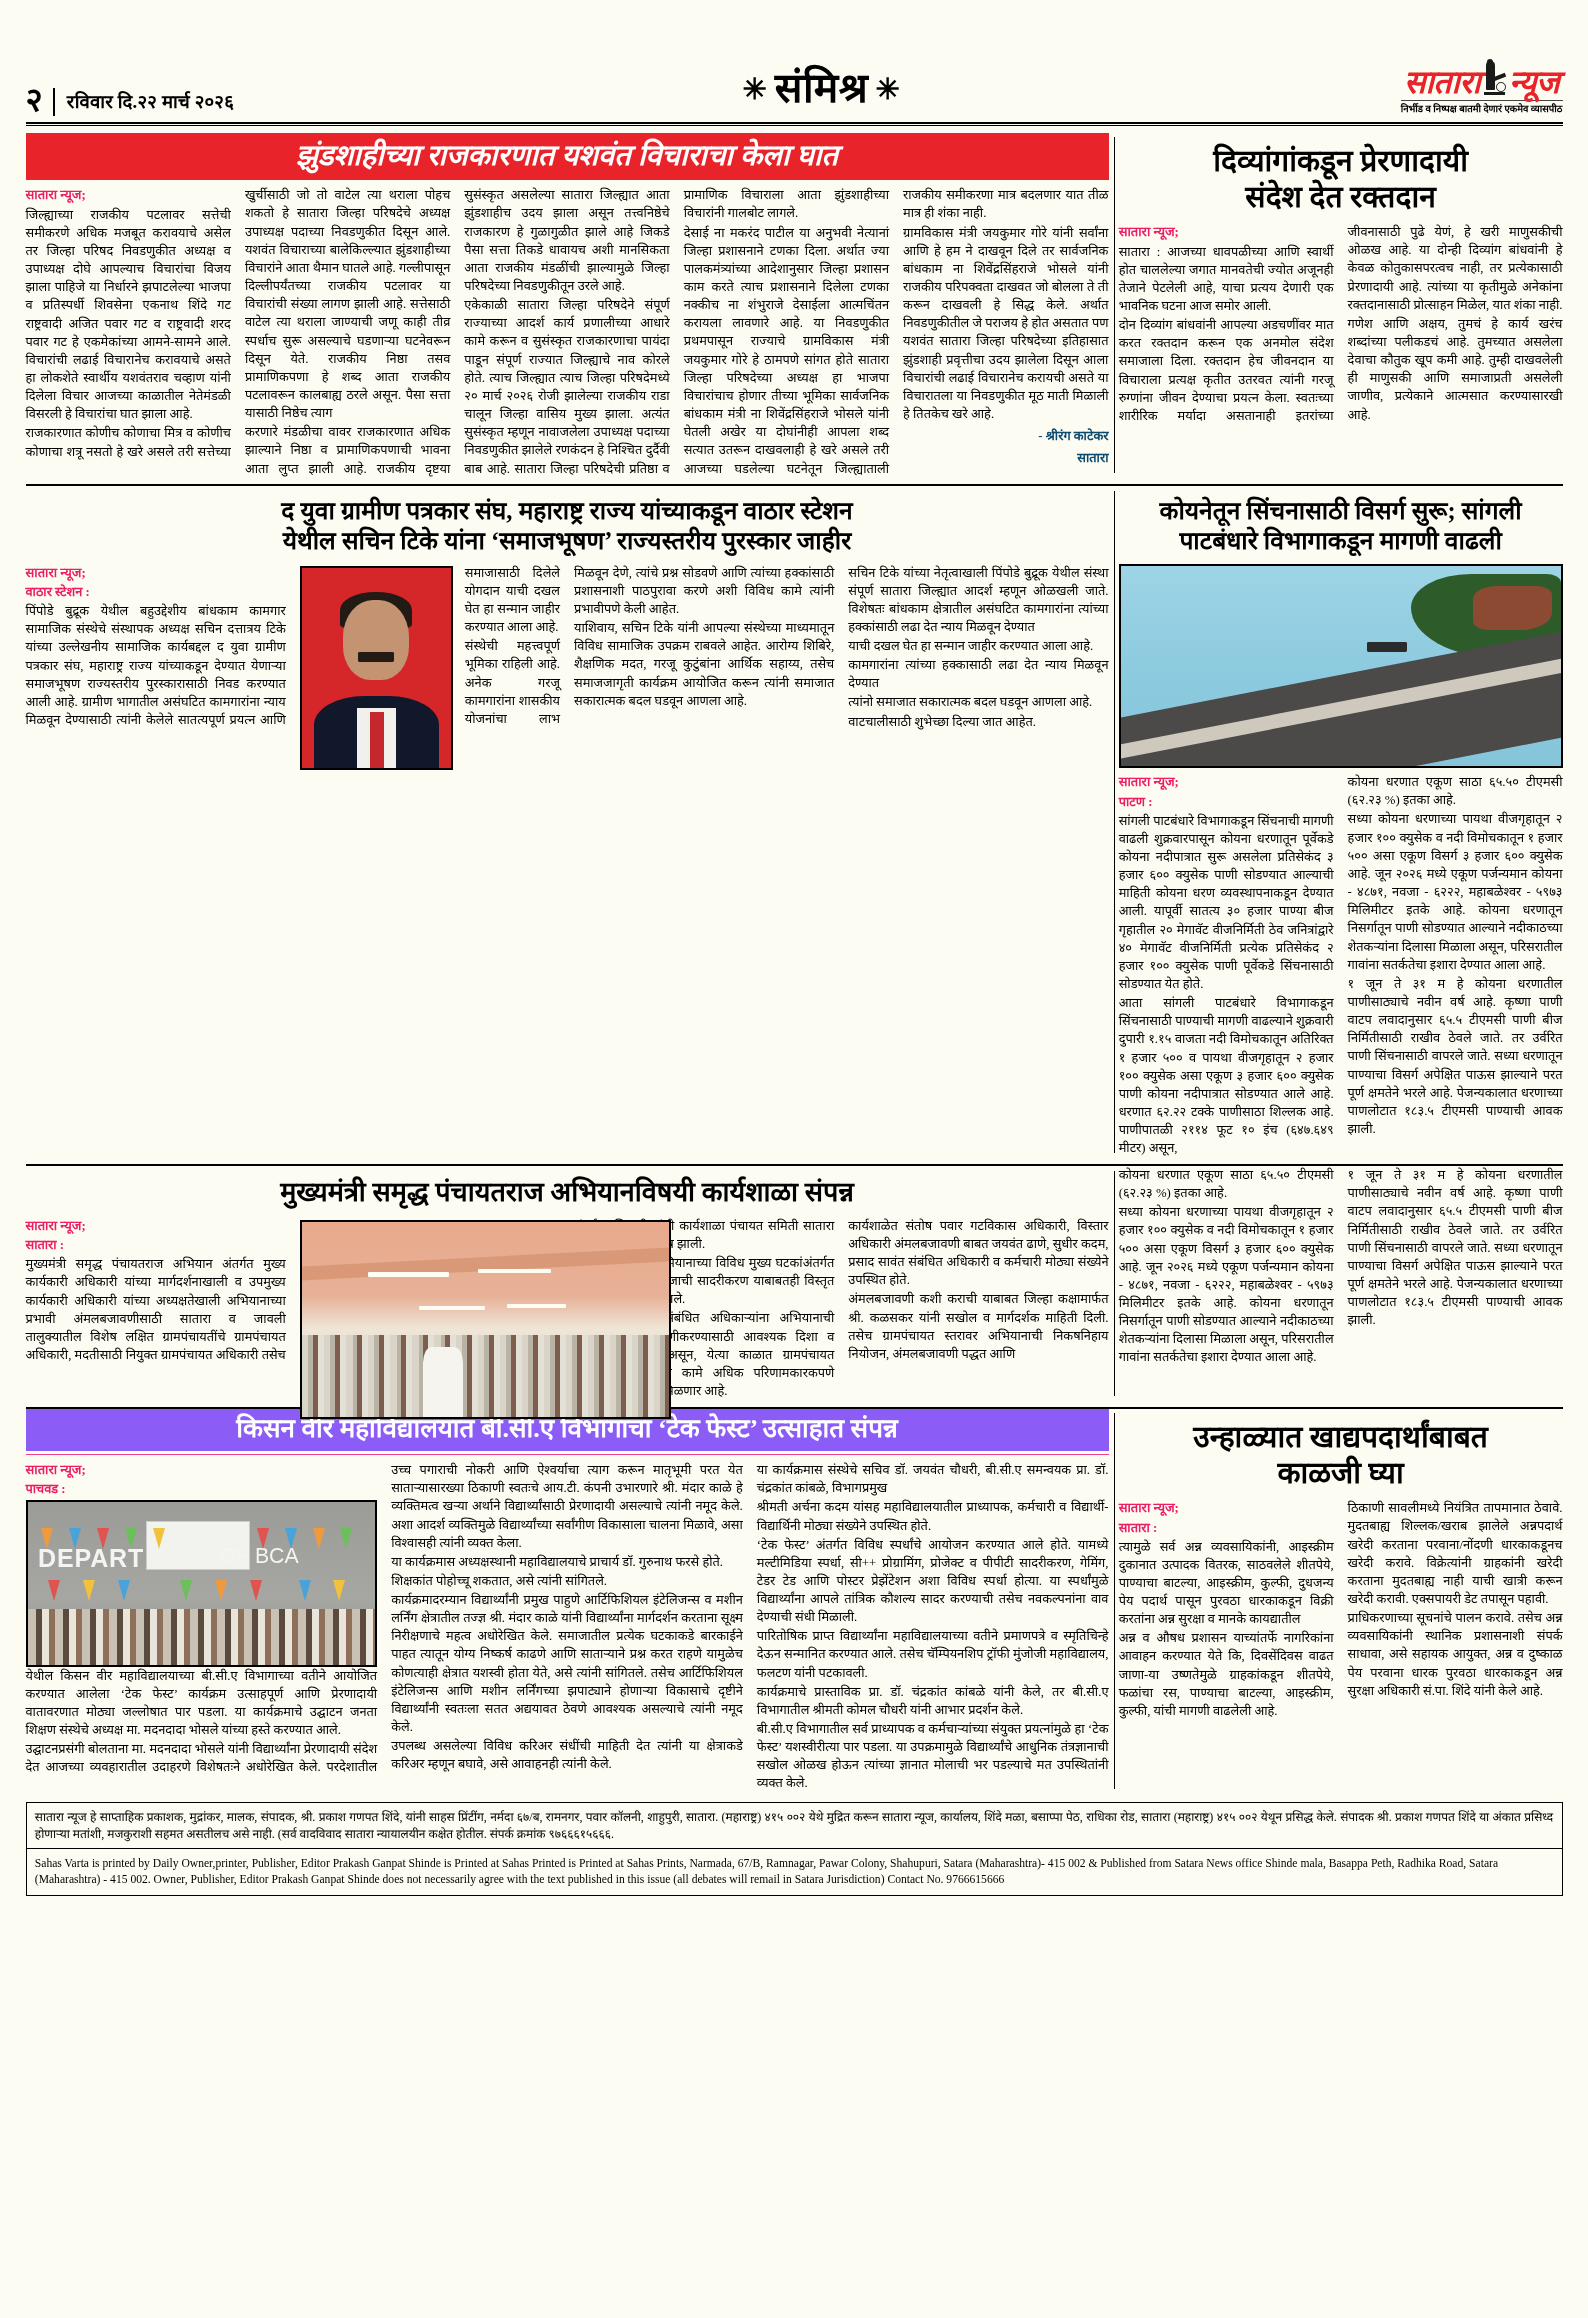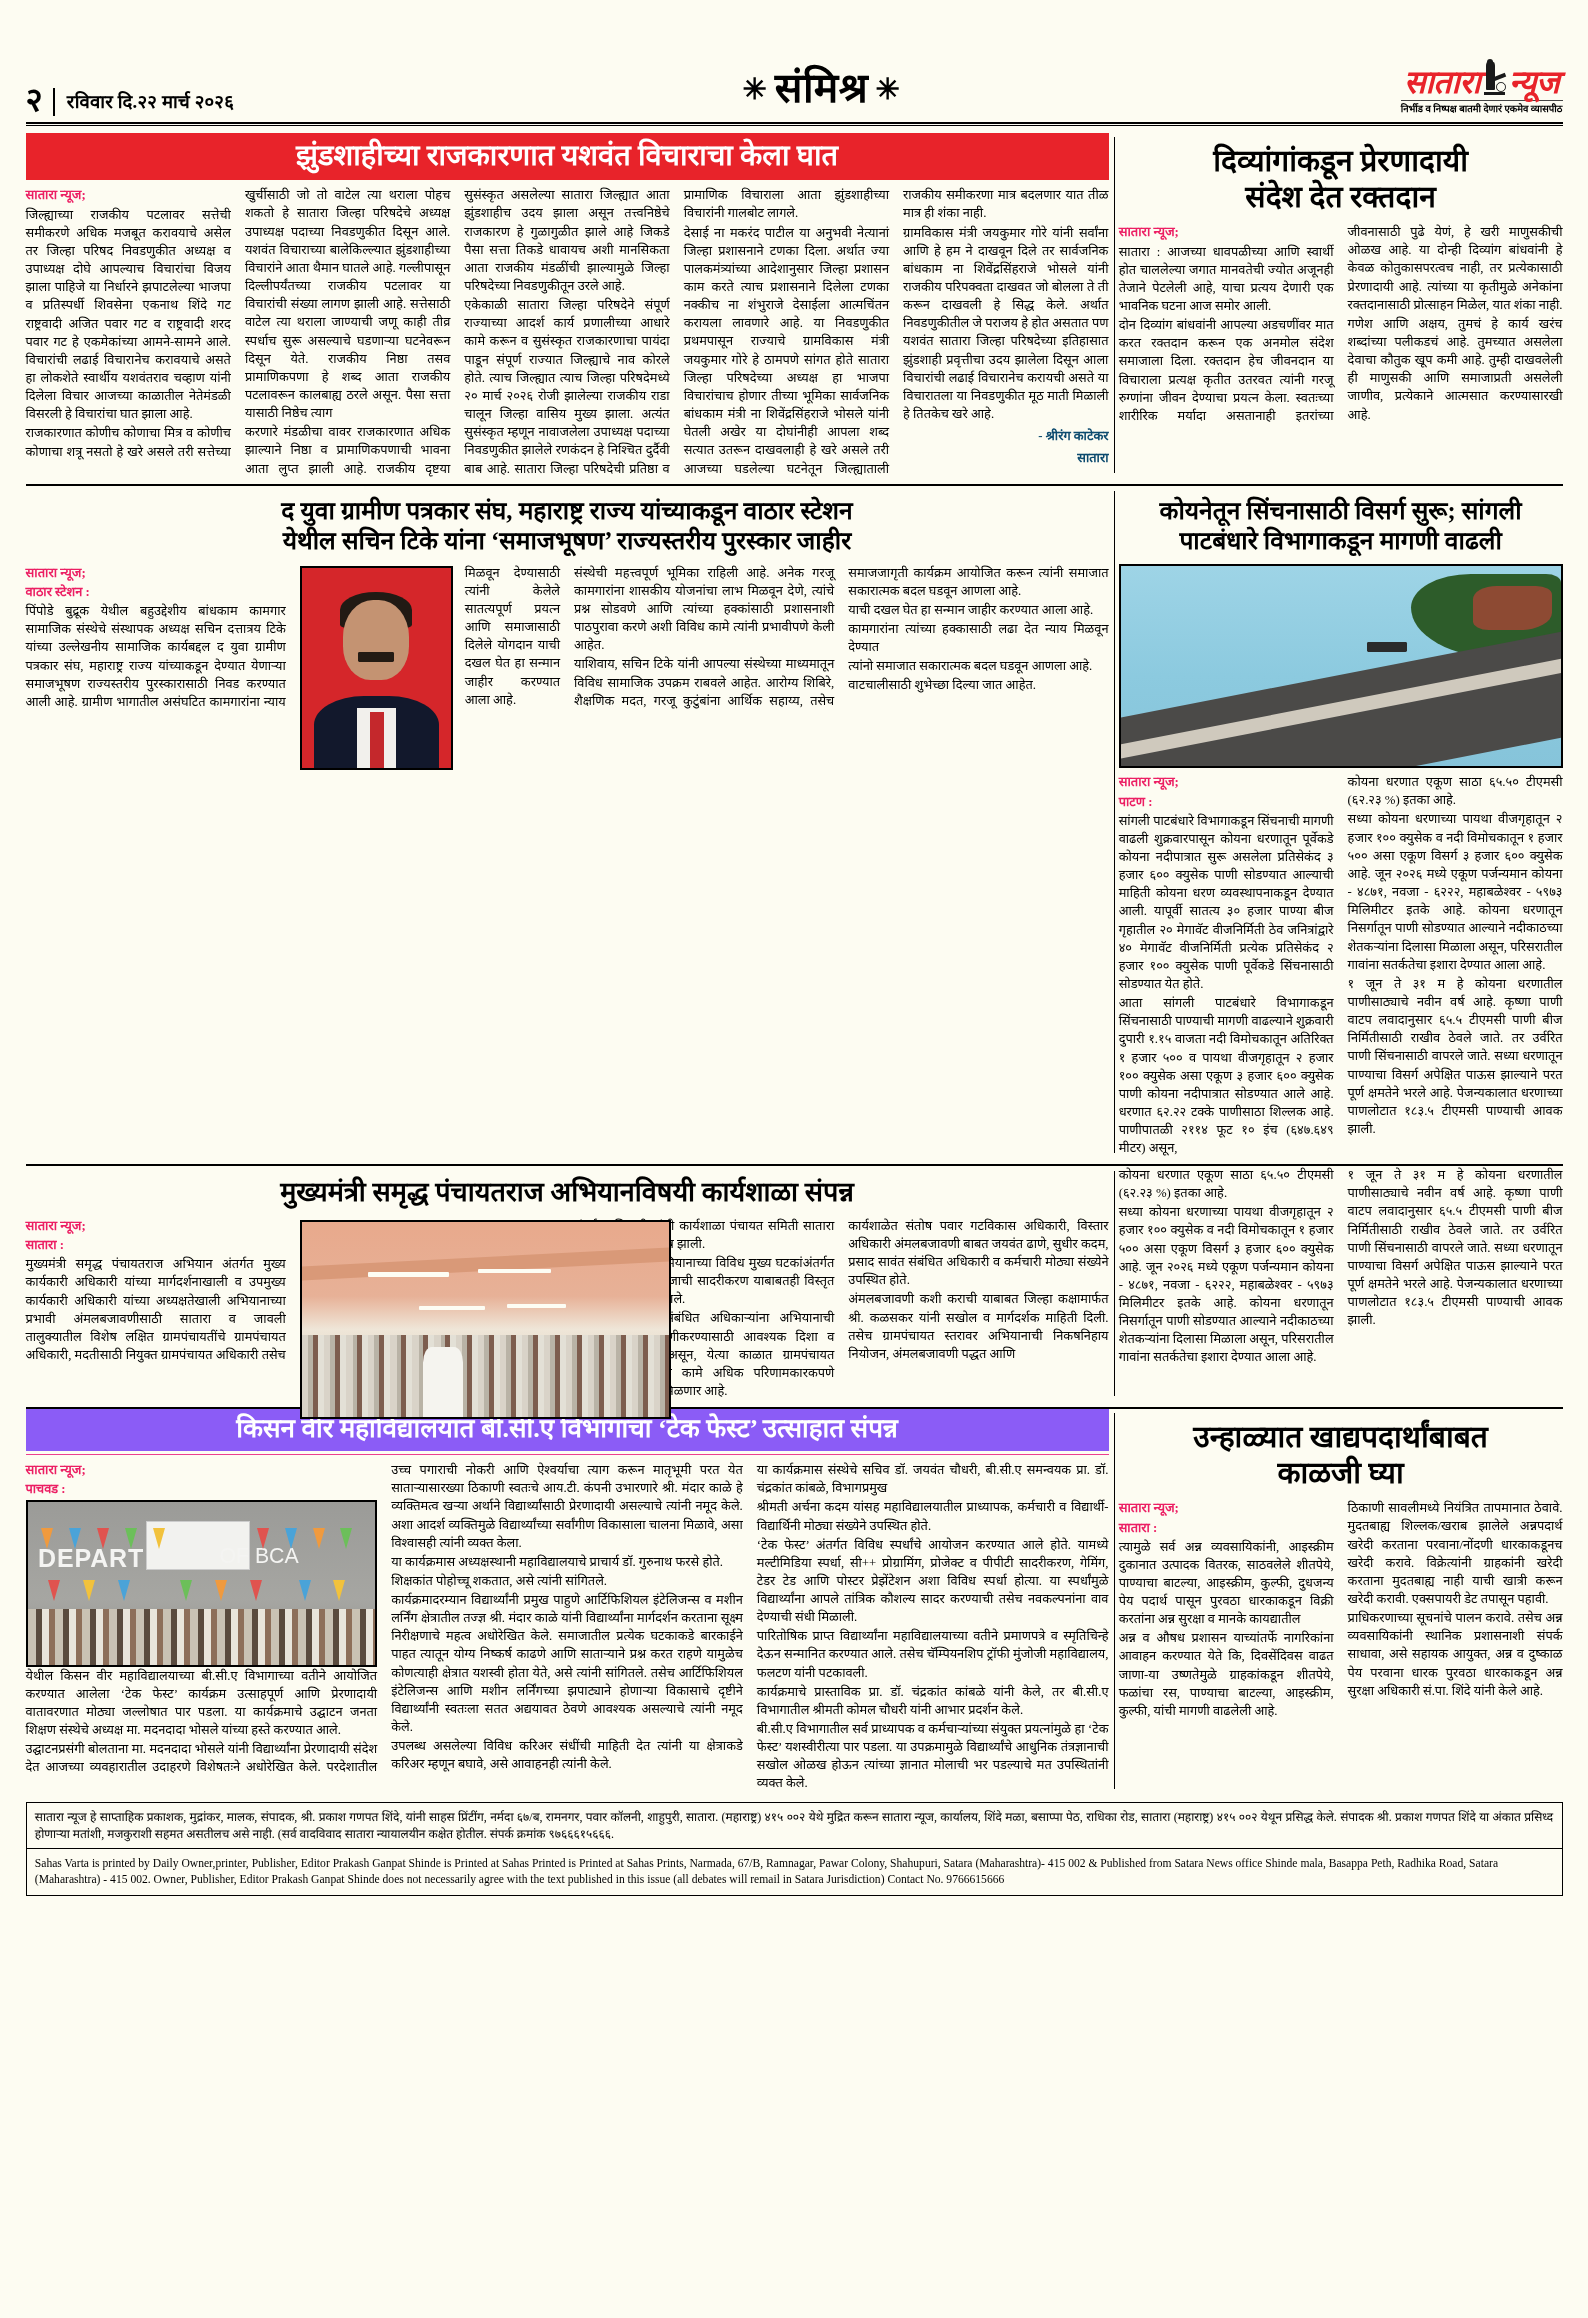--- a/index.html
+++ b/index.html
@@ -35,21 +35,21 @@
   .mh-rule { border-top:2.8px solid #000; border-bottom:0.9px solid #000; height:4.6px; margin-top:5.6px; }
 
   
   .band { display:flex; }
   .col-left { width:1083px; flex:0 0 1083px; }
   .gut { width:10.2px; flex:0 0 10.2px; position:relative; }
   .gut:before { content:""; position:absolute; left:50%; top:4.6px; bottom:4.6px; width:1.4px; background:#000; }
   .col-right { flex:1; }
 
   
-  .hl-red { background:#e8232a; color:#fff; text-align:center; font-size:29px; font-weight:bold; padding:7.4px 4.6px 9.3px; letter-spacing:0px; line-height:1.05; }
+  .hl-red { background:#e8232a; color:#fff; text-align:center; font-size:29px; font-weight:bold; padding:7.4px 4.6px 9.3px; letter-spacing:0px; line-height:1.05;font-style:italic; }
   .hl-pink { background:#8b5cf6; color:#fff; text-align:center; font-size:26px; font-weight:bold; padding:6.5px 4.6px 8.3px; line-height:1.05; }
   .hl-black { color:#000; text-align:center; font-size:30px; font-weight:bold; line-height:1.2; padding:10.2px 3.7px 8.3px; }
   .hl-black.sm { font-size:24.6px; }
 
   .rule-thick { border-top:2.8px solid #000; margin:6.5px 0 0; }
   .rule-pink { border-top:1.9px solid #ec3f8e; margin:2.8px 0 0; }
 
   
   .cols { column-gap:14px; column-rule:none; text-align:justify; font-size:12.8px; line-height:1.42; font-family:"Liberation Serif",serif; hyphens:none; }
   .c5 { column-count:5; }
@@ -176,20 +176,21 @@
             <span class="pt-hair"></span>
             <span class="pt-face"></span>
             <span class="pt-mous"></span>
             <span class="pt-suit"></span>
             <span class="pt-shirt"></span>
             <span class="pt-tie"></span>
         </div>
         <p>पिंपोडे बुद्रूक येथील बहुउद्देशीय बांधकाम कामगार सामाजिक संस्थेचे संस्थापक अध्यक्ष सचिन दत्तात्रय टिके यांच्या उल्लेखनीय सामाजिक कार्यबद्दल द युवा ग्रामीण पत्रकार संघ, महाराष्ट्र राज्य यांच्याकडून देण्यात येणाऱ्या समाजभूषण राज्यस्तरीय पुरस्कारासाठी निवड करण्यात आली आहे. ग्रामीण भागातील असंघटित कामगारांना न्याय मिळवून देण्यासाठी त्यांनी केलेले सातत्यपूर्ण प्रयत्न आणि समाजासाठी दिलेले योगदान याची दखल घेत हा सन्मान जाहीर करण्यात आला आहे.</p>
         <p>संस्थेची महत्त्वपूर्ण भूमिका राहिली आहे. अनेक गरजू कामगारांना शासकीय योजनांचा लाभ मिळवून देणे, त्यांचे प्रश्न सोडवणे आणि त्यांच्या हक्कांसाठी प्रशासनाशी पाठपुरावा करणे अशी विविध कामे त्यांनी प्रभावीपणे केली आहेत.</p>
         <p>याशिवाय, सचिन टिके यांनी आपल्या संस्थेच्या माध्यमातून विविध सामाजिक उपक्रम राबवले आहेत. आरोग्य शिबिरे, शैक्षणिक मदत, गरजू कुटुंबांना आर्थिक सहाय्य, तसेच समाजजागृती कार्यक्रम आयोजित करून त्यांनी समाजात सकारात्मक बदल घडवून आणला आहे.</p>
+        <p>सचिन टिके यांच्या नेतृत्वाखाली पिंपोडे बुद्रूक येथील संस्था संपूर्ण सातारा जिल्ह्यात आदर्श म्हणून ओळखली जाते. विशेषतः बांधकाम क्षेत्रातील असंघटित कामगारांना त्यांच्या हक्कांसाठी लढा देत न्याय मिळवून देण्यात</p>
         <p>याची दखल घेत हा सन्मान जाहीर करण्यात आला आहे.</p>
         <p>कामगारांना त्यांच्या हक्कासाठी लढा देत न्याय मिळवून देण्यात</p>
         <p>त्यांनो समाजात सकारात्मक बदल घडवून आणला आहे.</p>
         <p>वाटचालीसाठी शुभेच्छा दिल्या जात आहेत.</p>
       </div>
     </div>
     <div class="gut"></div>
     <div class="col-right">
       <div class="hl-black sm">
         <div>कोयनेतून सिंचनासाठी विसर्ग सुरू; सांगली</div>

